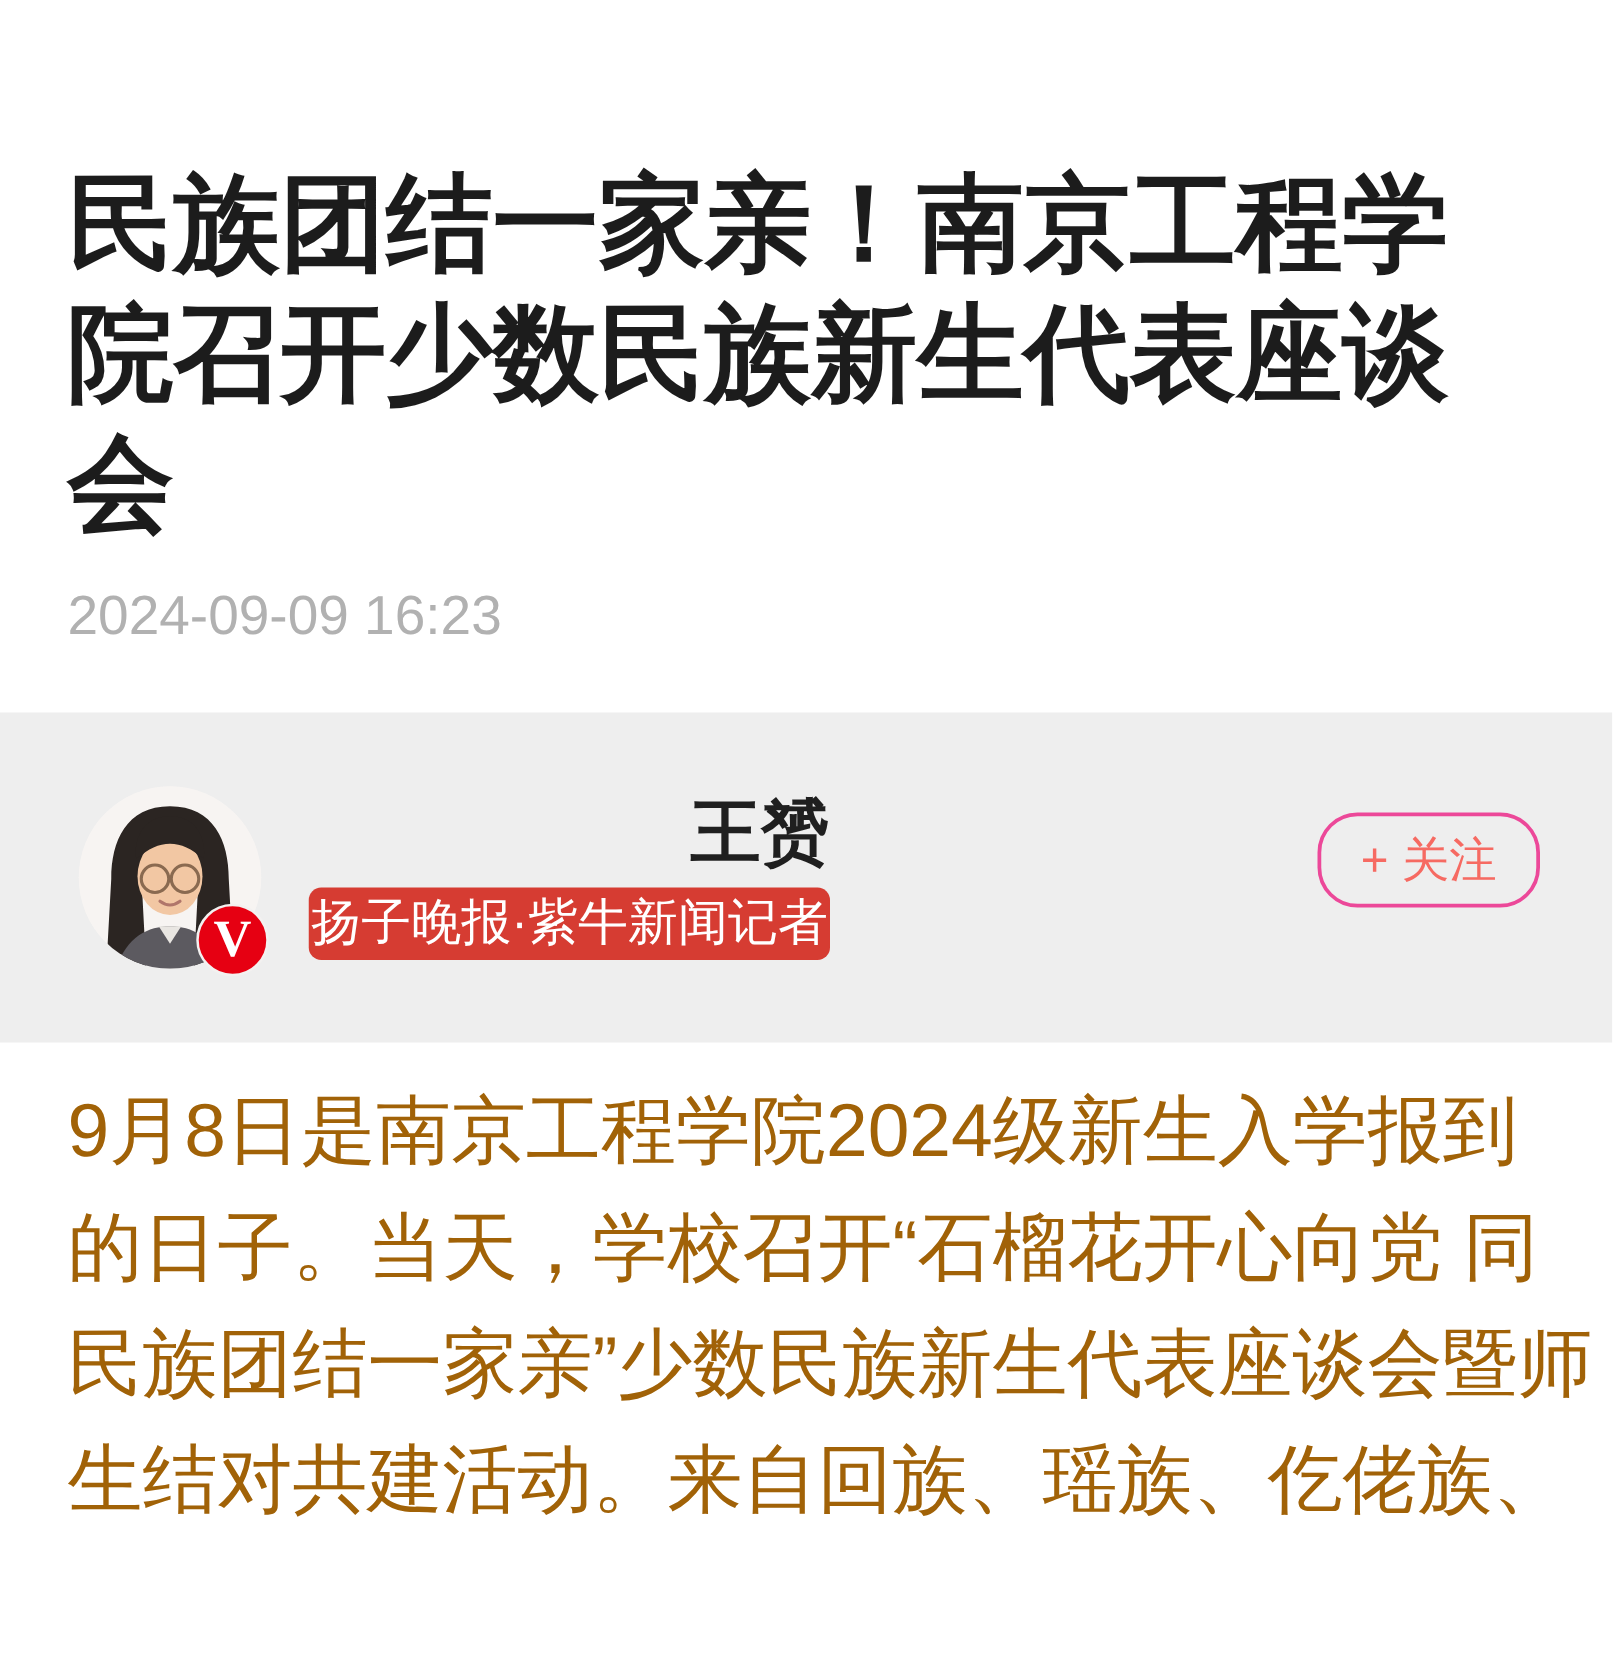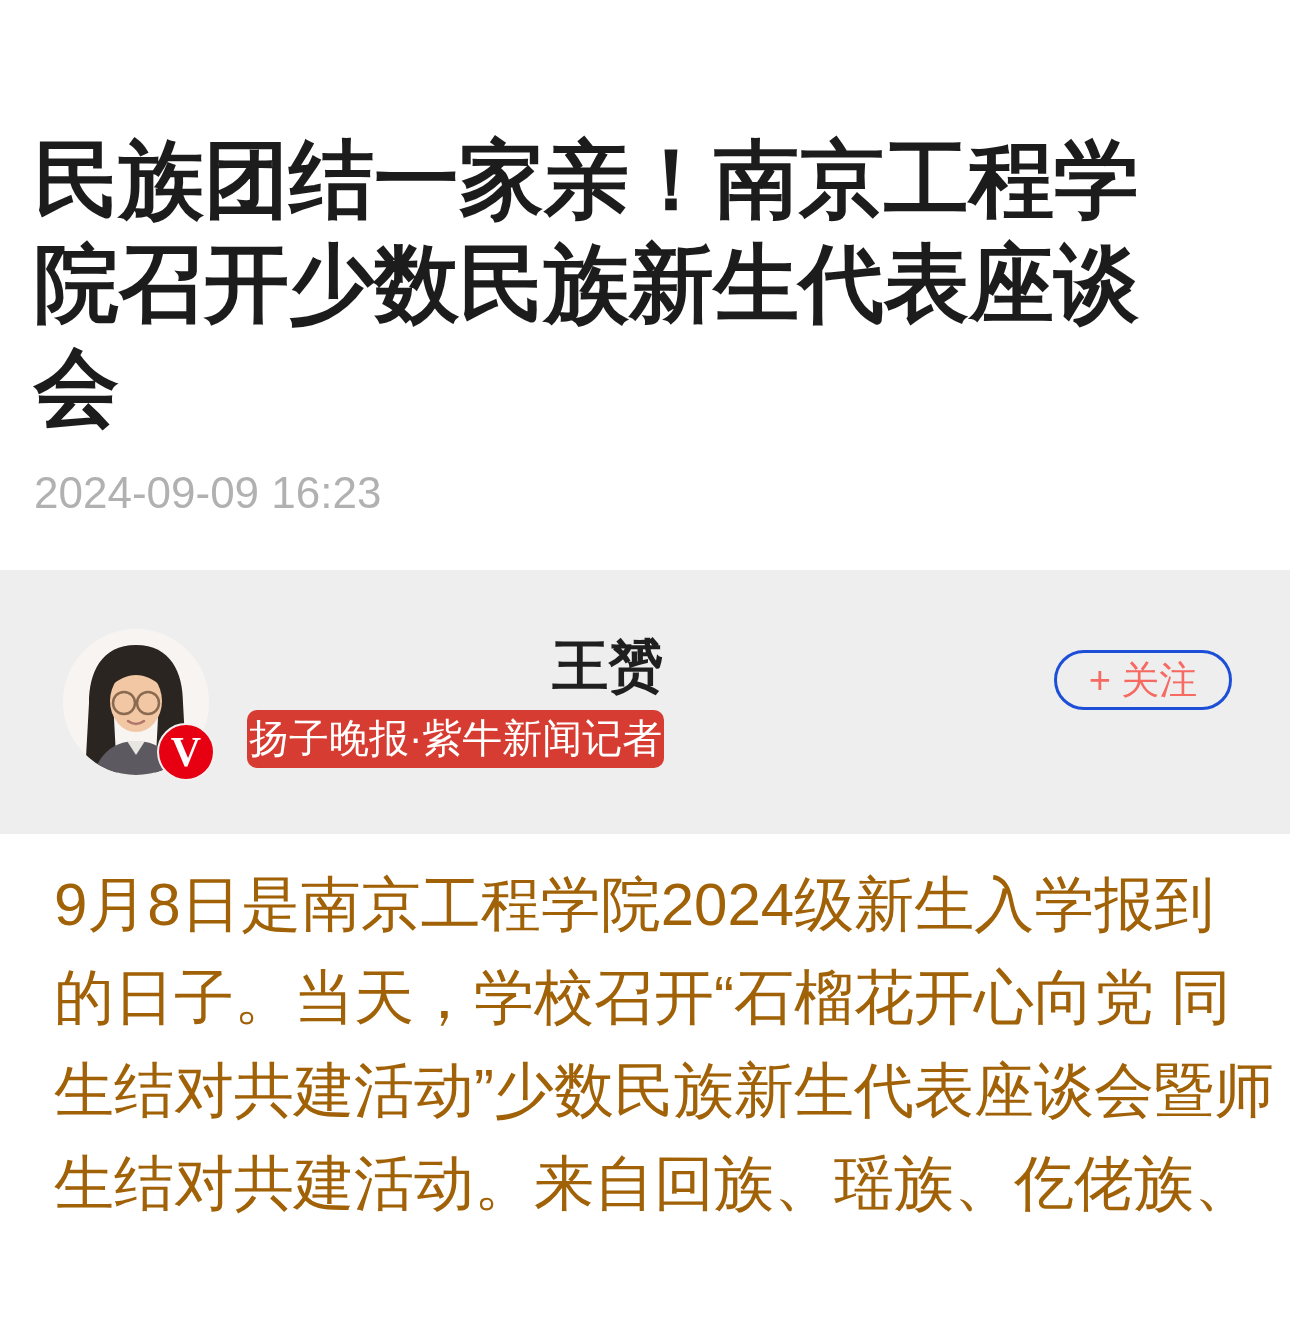--- a/index.html
+++ b/index.html
@@ -7,21 +7,21 @@
   body { font-family: "Liberation Sans", "DejaVu Sans", sans-serif; }
 
   .page {
     position: relative;
     width: 1290px;
     height: 1334px;
     background: #ffffff;
     overflow: hidden;
   }
 
-  .article-header { padding: 0 34px; }
+  .article-header { padding: 0 54px; }
 
   .article-title {
     margin-top: 128px;
     max-width: 1120px;
     font-size: 85px;
     line-height: 104px;
     font-weight: 600;
     color: #1c1c1c;
     letter-spacing: 0;
   }
@@ -105,23 +105,23 @@
     line-height: 48px;
     padding: 4px 2px 6px;
     border-radius: 10px;
   }
 
   .follow-btn {
     margin-left: auto;
     align-self: flex-start;
     margin-top: 80px;
     width: 178px;
-    height: 60px;
+    height: 76px;
     background: transparent;
-    border: 3px solid #1d4ed8;
+    border: 3px solid #ec4899;
     border-radius: 32px;
     color: #f66a62;
     font-size: 38px;
     font-family: "Liberation Sans", "DejaVu Sans", sans-serif;
     display: flex;
     align-items: center;
     justify-content: center;
     cursor: pointer;
     white-space: nowrap;
   }
@@ -174,17 +174,17 @@
       <div class="author-role">扬子晚报·紫牛新闻记者</div>
     </div>
 
     <button class="follow-btn">+ 关注</button>
 
   </section>
 
   <article class="article-body">
     <p class="body-line">9月8日是南京工程学院2024级新生入学报到</p>
     <p class="body-line">的日子。当天，学校召开“石榴花开心向党 同</p>
-    <p class="body-line">生结对共建活动”少数民族新生代表座谈会暨师</p>
+    <p class="body-line">民族团结一家亲”少数民族新生代表座谈会暨师</p>
     <p class="body-line">生结对共建活动。来自回族、瑶族、仡佬族、</p>
   </article>
 
 </div>
 
 </body></html>

